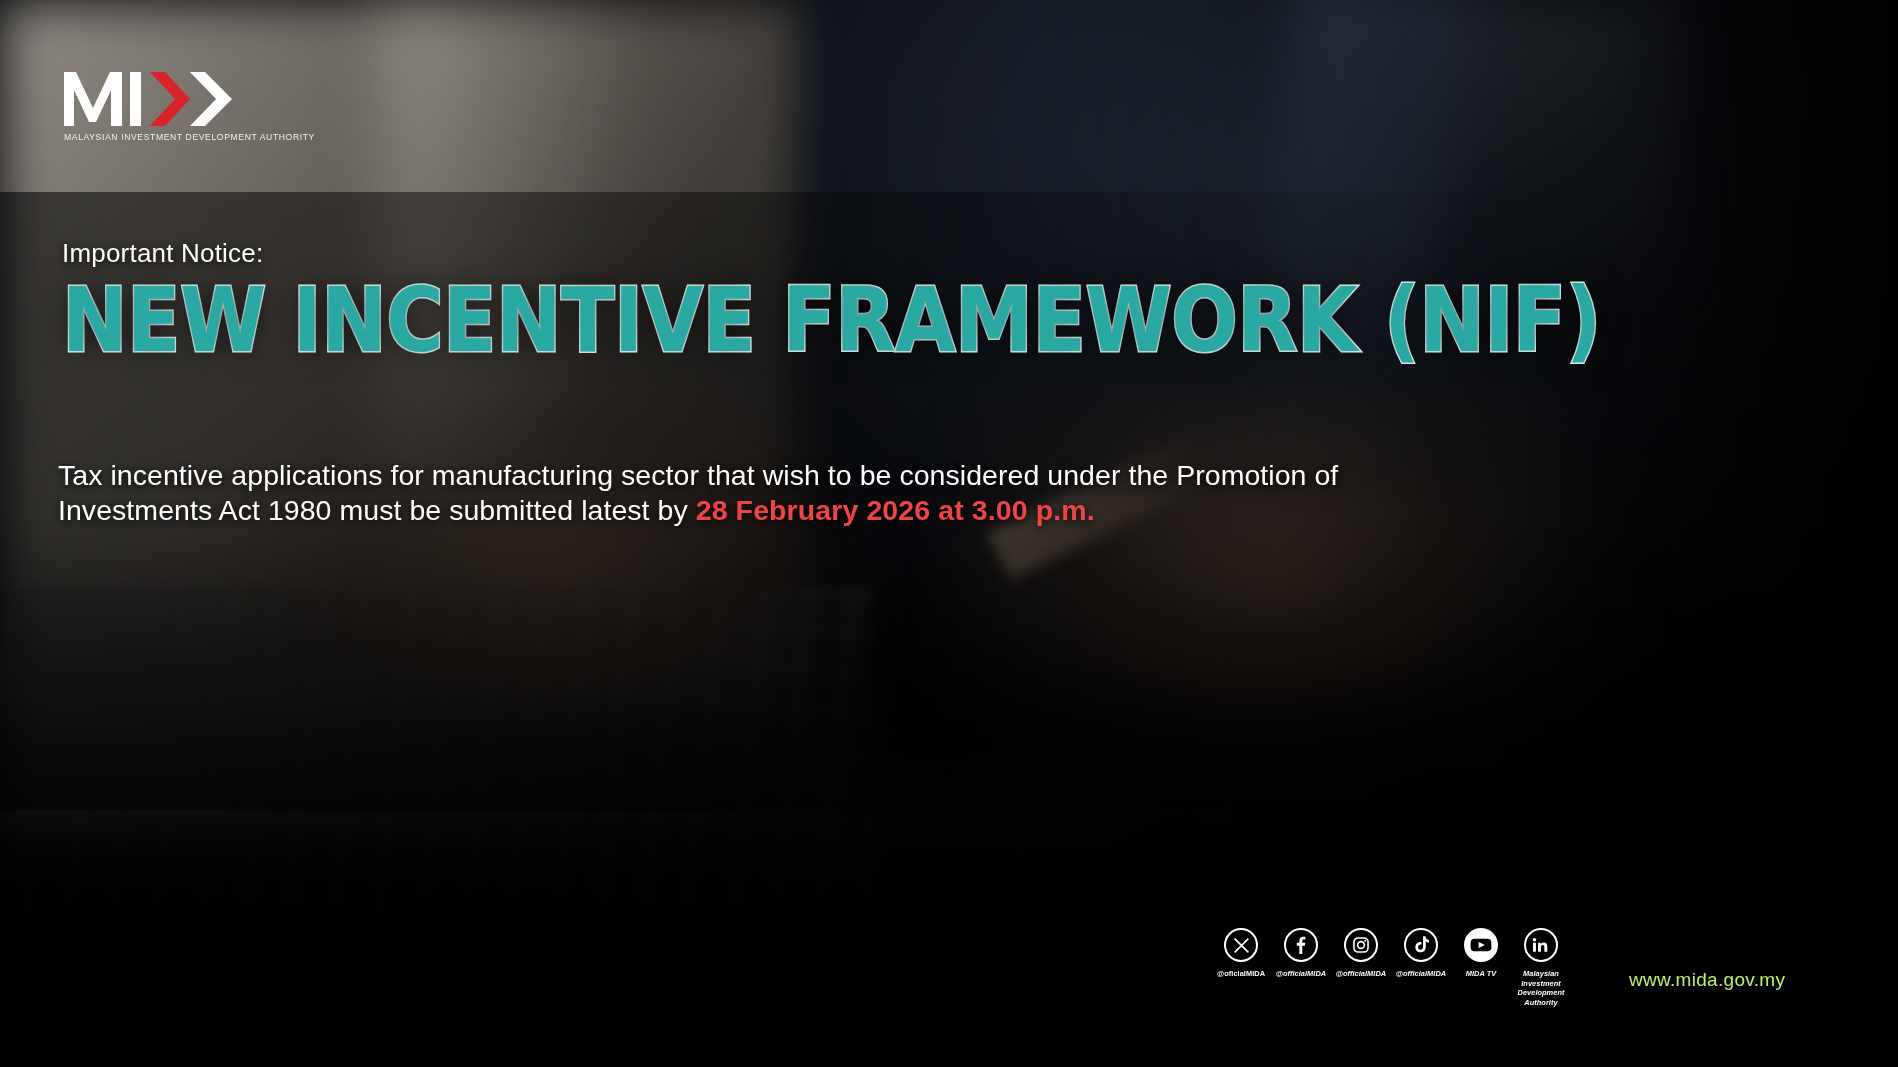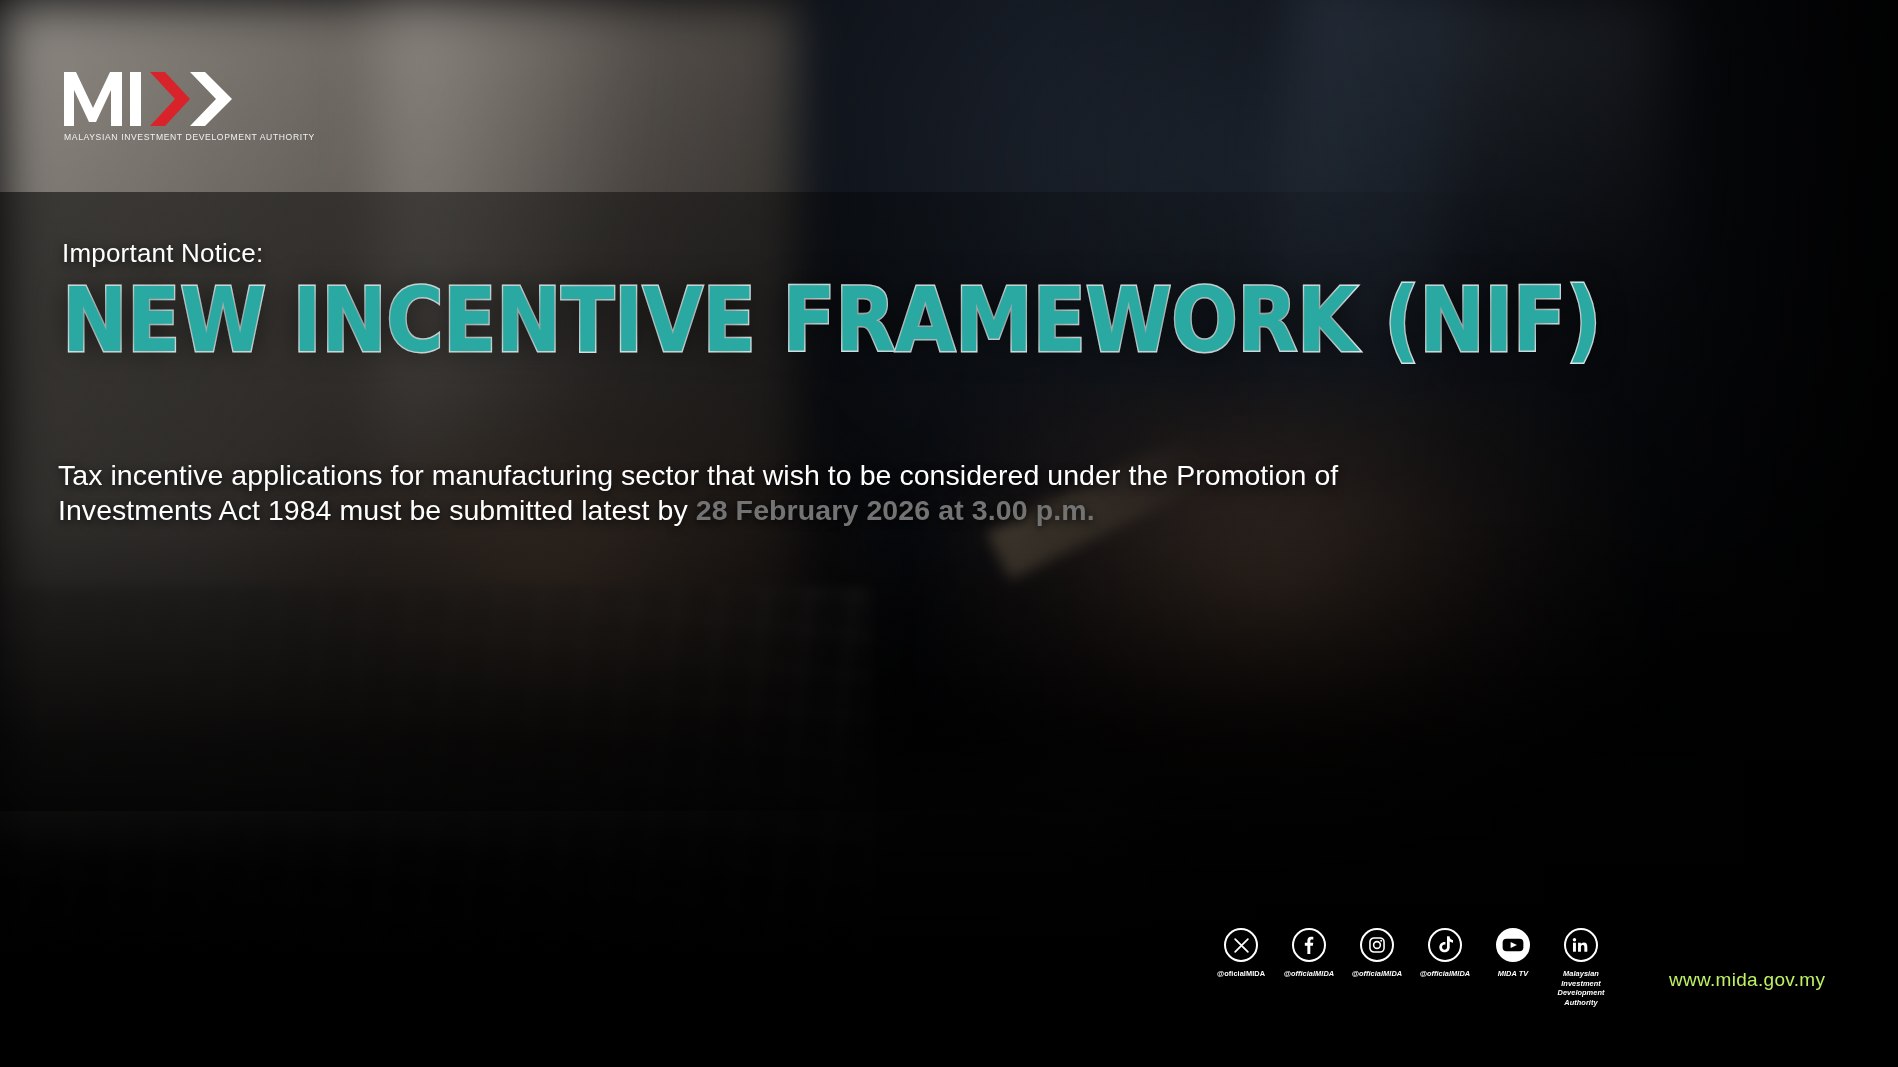--- a/index.html
+++ b/index.html
@@ -149,28 +149,28 @@
   .para {
     font-size:28.5px;
     line-height:1.23;
     color:#ffffff;
     font-weight:400;
     text-shadow:0 2px 9px rgba(0,0,0,.85);
     letter-spacing:.05px;
   }
   .para + .para { margin-top:38px; }
   .hl-date {
-    color:#737373;
+    color:#ef4444;
     font-weight:bold;
     letter-spacing:.1px;
   }
 
   
   .footer { position:absolute; left:1215px; top:928px; display:flex; align-items:flex-start; }
-  .social-row { display:flex; gap:16px; }
+  .social-row { display:flex; gap:8px; }
   .social {
     width:52px;
     display:flex; flex-direction:column; align-items:center;
     margin-right:0px;
   }
   .social + .social { margin-left:0px;font-style:italic; }
   .social-ring {
     width:34px; height:34px;
     border-radius:50%;
     border:2.1px solid #ffffff;
@@ -239,21 +239,21 @@
     </div>
 
     <div class="headline-block">
       <div class="kicker">Important Notice:</div>
       <div class="headline">NEW INCENTIVE FRAMEWORK (NIF)</div>
     </div>
 
     <div class="body-copy">
 
       <p class="para">
-        <span>Tax incentive applications for manufacturing sector that wish to be considered under the Promotion of Investments Act 1984 must be submitted latest by </span><span class="hl-date">28 February 2026 at 3.00 p.m.</span>
+        <span>Tax incentive applications for manufacturing sector that wish to be considered under the Promotion of Investments Act 1980 must be submitted latest by </span><span class="hl-date">28 February 2026 at 3.00 p.m.</span>
       </p>
 
     </div>
 
     <div class="footer">
 
       <div class="social-row">
 
         <a class="social">
           <span class="social-ring">

